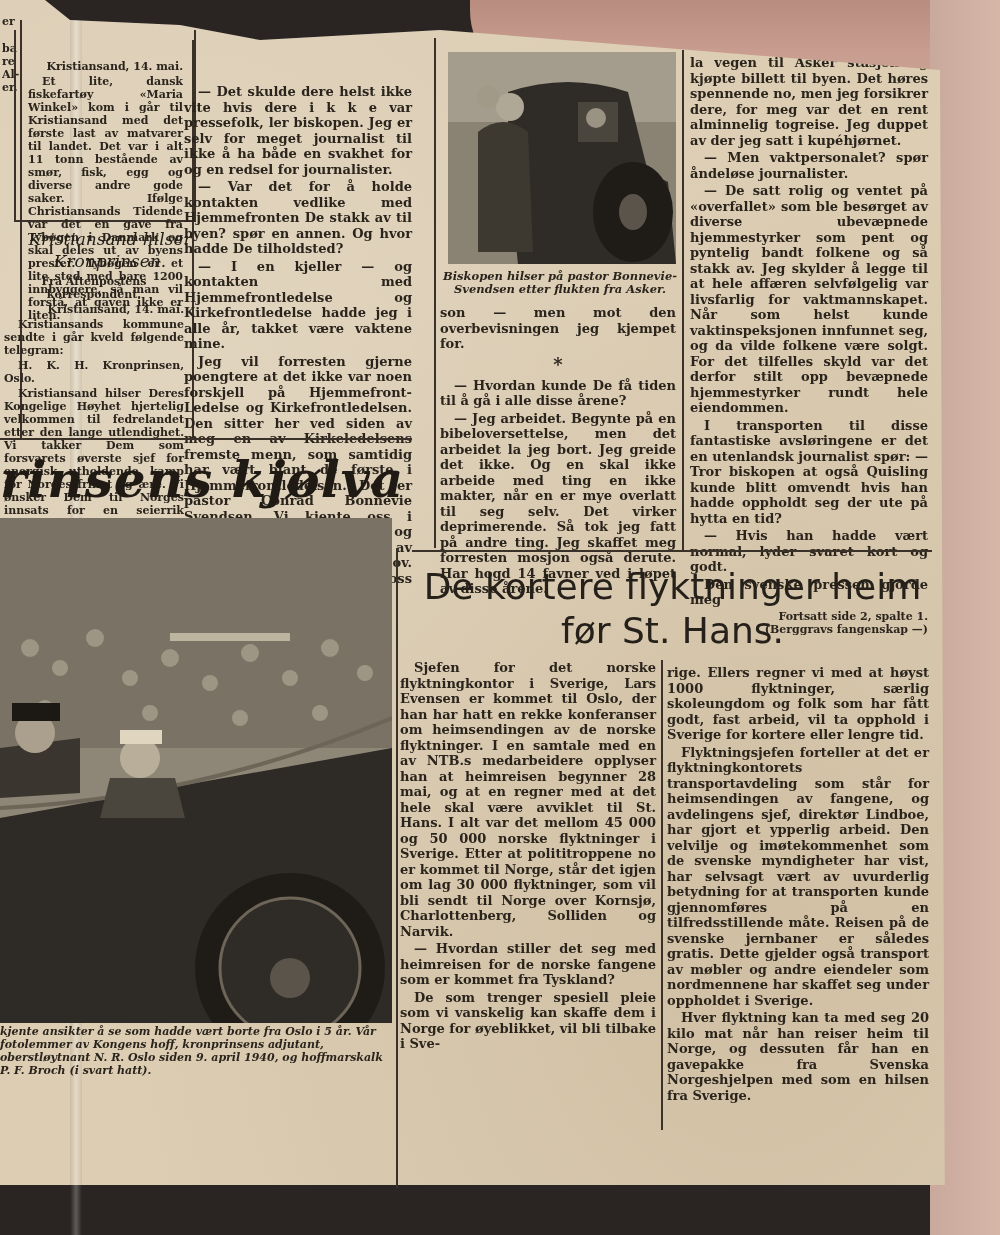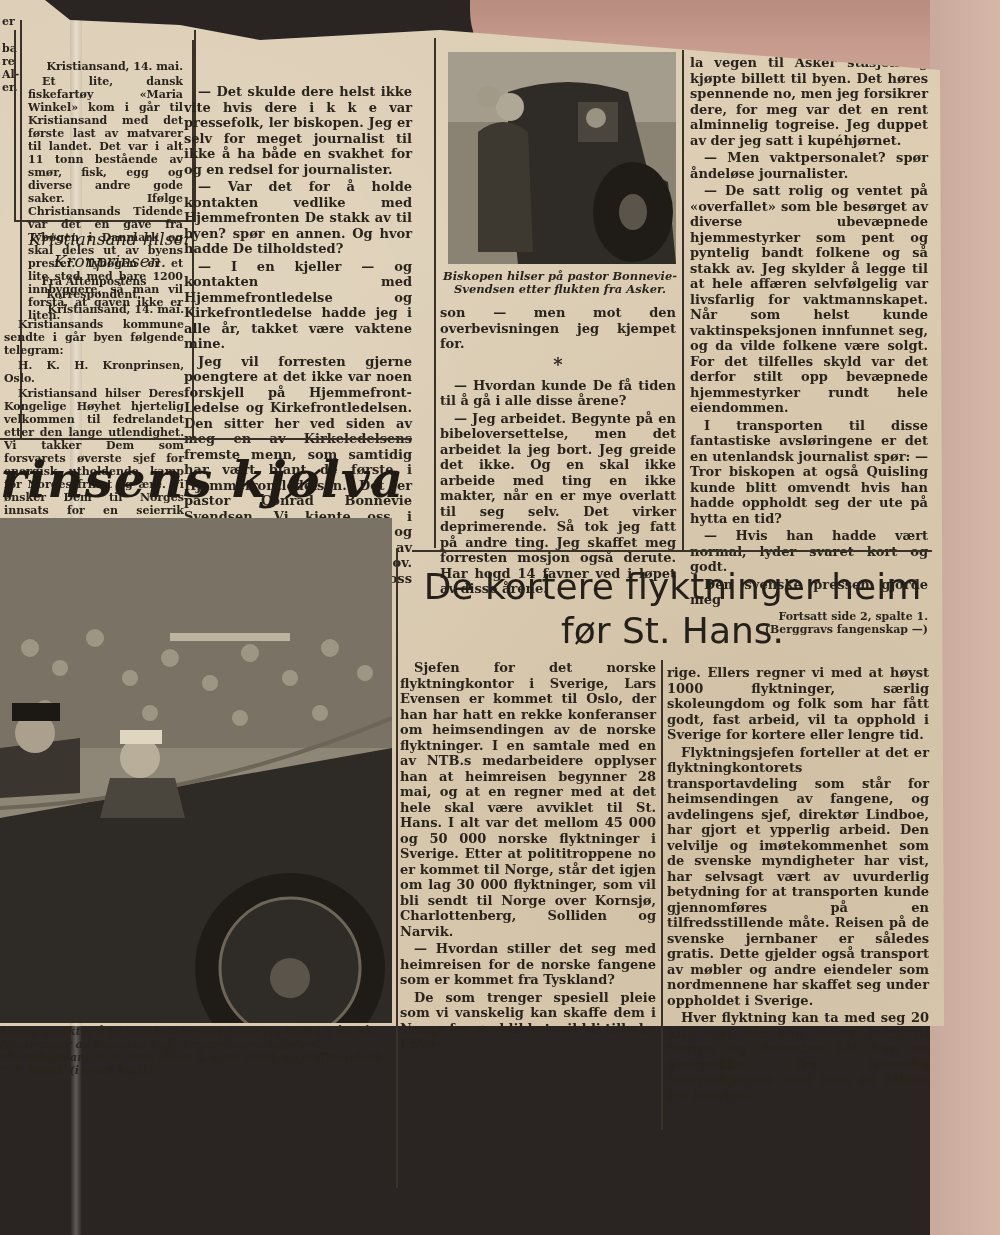--- a/index.html
+++ b/index.html
@@ -12,21 +12,21 @@
     .bg-skin {
       position: absolute; left: 470px; top: 0; width: 530px; height: 90px;
       background: linear-gradient(180deg, #b88c7e 0%, #c99e90 60%, #c7a193 100%);
       border-bottom-left-radius: 80px;
     }
     .bg-right {
       position: absolute; left: 930px; top: 0; width: 70px; height: 1235px;
       background: linear-gradient(90deg, #c9a99c, #d6b6a7);
     }
     .paper {
-      position: absolute; left: 0; top: 0; width: 945px; height: 1026px;
+      position: absolute; left: 0; top: 0; width: 945px; height: 1185px;
       background: #dccdb3;
       background-image:
         radial-gradient(ellipse at 20% 30%, rgba(255,255,255,0.15), transparent 60%),
         radial-gradient(ellipse at 80% 80%, rgba(120,90,50,0.12), transparent 60%);
       clip-path: polygon(0 0, 45px 0, 70px 20px, 180px 25px, 260px 40px, 440px 30px, 690px 50px, 940px 70px, 945px 1235px, 0 1235px);
     }
     .fold {
       position: absolute; left: 70px; top: 0; width: 12px; height: 1235px;
       background: linear-gradient(90deg, rgba(0,0,0,0.08), rgba(255,255,255,0.25), rgba(0,0,0,0.06));
     }
@@ -92,21 +92,21 @@
     <p>Et lite, dansk fiskefartøy «Maria Winkel» kom i går til Kristiansand med det første last av matvarer til landet. Det var i alt 11 tonn bestående av smør, fisk, egg og diverse andre gode saker. Ifølge Christiansands Tidende var det en gave fra Tybøgen i Danmark og skal deles ut av byens prester. Tybøgen er et lite sted med bare 1200 innbyggere, så man vil forstå, at gaven ikke er liten.</p>
   </div>
 
   <div class="head-ital" style="left:20px; top:228px; width:180px; font-size:17px; line-height:22px;">
     <div>Kristiansand hilser</div>
     <div>Kronprinsen.</div>
   </div>
   <div class="col small" style="left:4px; top:275px; width:180px;">
     <p style="text-align:center; text-indent:0">Fra Aftenpostens korrespondent.</p>
     <p style="text-align:right; text-indent:0">Kristiansand, 14. mai.</p>
-    <p>Kristiansands kommune sendte i går byen følgende telegram:</p>
+    <p>Kristiansands kommune sendte i går kveld følgende telegram:</p>
     <p>H. K. H. Kronprinsen, Oslo.</p>
     <p>Kristiansand hilser Deres Kongelige Høyhet hjertelig velkommen til fedrelandet etter den lange utlendighet. Vi takker Dem som forsvarets øverste sjef for energisk utholdende kamp for Norges frihet og ære. Vi ønsker Dem til Norges innsats for en seierrik avslutning.</p>
     <p style="text-align:center; font-style:italic">Rudolf Peersen,</p>
     <p style="text-align:center">ordfører.</p>
   </div>
 
   <div class="rule-v" style="left:192px; top:40px; height:400px;"></div>
 
   <div class="col" style="left:184px; top:38px; width:228px;margin-top:46px;">
     <p>— Det skulde dere helst ikke vite hvis dere i k k e var pressefolk, ler biskopen. Jeg er selv for meget journalist til ikke å ha både en svakhet for og en redsel for journalister.</p>

